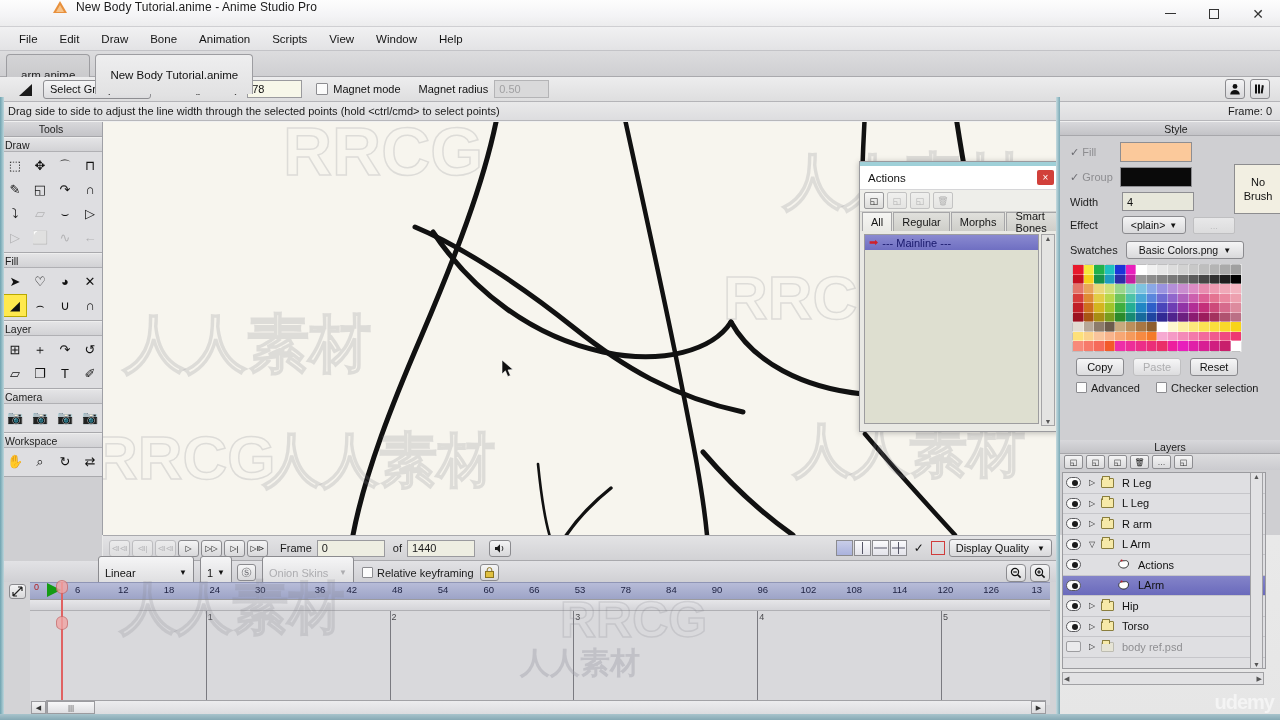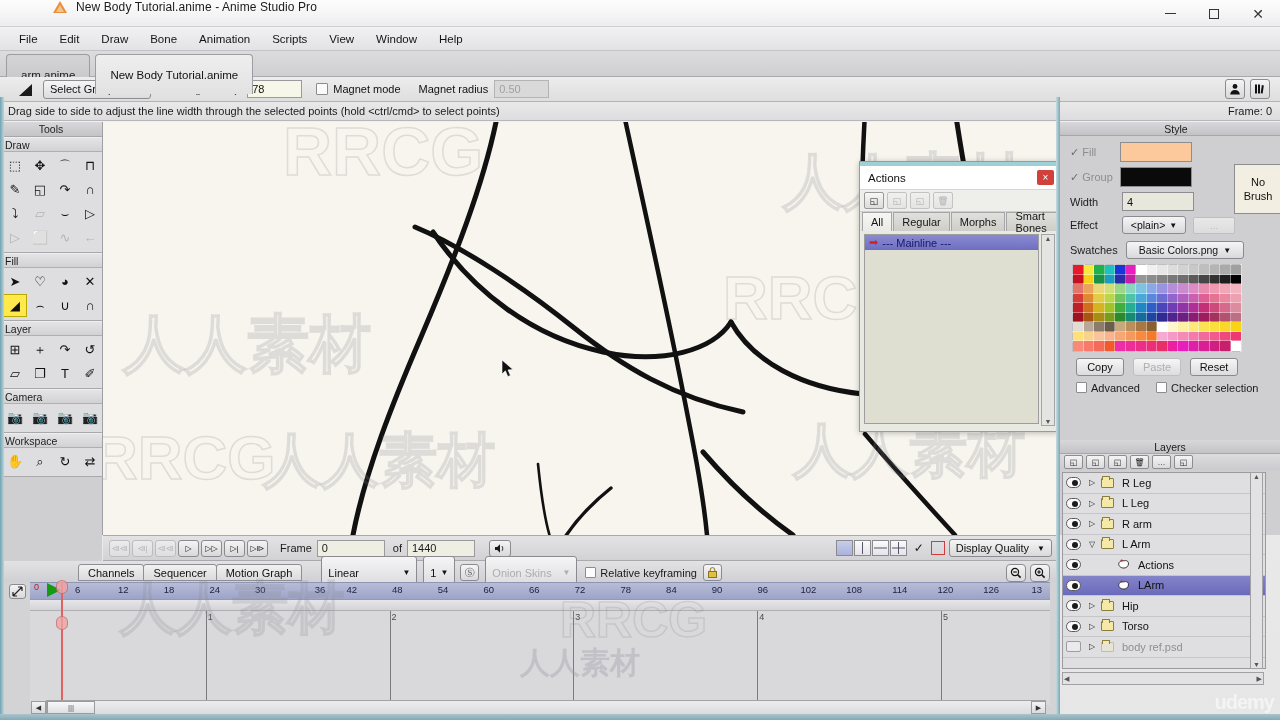--- a/index.html
+++ b/index.html
@@ -992,31 +992,20 @@
       <div class="dqcombo">
         <span>Display Quality</span>
         <span style="font-size:8px">▼</span>
       </div>
     </div>
   </div>
 
   <div class="timeline">
     <div class="tl-toolbar">
       <div style="width:78px"></div>
-      <div id="tl-tabs-host" style="display:flex;">
-          <div class="tl-tab">
-            <span>Channels</span>
-          </div>
-          <div class="tl-tab">
-            <span>Sequencer</span>
-          </div>
-          <div class="tl-tab">
-            <span>Motion Graph</span>
-          </div>
-        </div>
       <div style="width:20px"></div>
       <div class="tl-combo" style="width:96px;justify-content:space-between;">
         <span>Linear</span>
         <span style="font-size:8px">▼</span>
       </div>
       <div style="width:6px"></div>
       <div class="tl-combo" style="width:32px;justify-content:space-between;gap:3px;">
         <span>1</span>
         <span style="font-size:8px">▼</span>
       </div>
@@ -1066,21 +1055,21 @@
         <span class="tick-lbl" style="left: 93.3433px;">12</span>
         <span class="tick-lbl" style="left: 139.015px;">18</span>
         <span class="tick-lbl" style="left: 184.687px;">24</span>
         <span class="tick-lbl" style="left: 230.358px;">30</span>
         <span class="tick-lbl" style="left: 290px;">36</span>
         <span class="tick-lbl" style="left: 321.701px;">42</span>
         <span class="tick-lbl" style="left: 367.373px;">48</span>
         <span class="tick-lbl" style="left: 413.045px;">54</span>
         <span class="tick-lbl" style="left: 458.716px;">60</span>
         <span class="tick-lbl" style="left: 504.388px;">66</span>
-        <span class="tick-lbl" style="left: 550.06px;">72</span>
+        <span class="tick-lbl" style="left: 550.06px;">53</span>
         <span class="tick-lbl" style="left: 595.731px;">78</span>
         <span class="tick-lbl" style="left: 641.403px;">84</span>
         <span class="tick-lbl" style="left: 687.075px;">90</span>
         <span class="tick-lbl" style="left: 732.746px;">96</span>
         <span class="tick-lbl" style="left: 778.418px;">102</span>
         <span class="tick-lbl" style="left: 824.09px;">108</span>
         <span class="tick-lbl" style="left: 869.761px;">114</span>
         <span class="tick-lbl" style="left: 915.433px;">120</span>
         <span class="tick-lbl" style="left: 961.104px;">126</span>
         <span class="tick-lbl" style="left: 1006.78px;">13</span>

